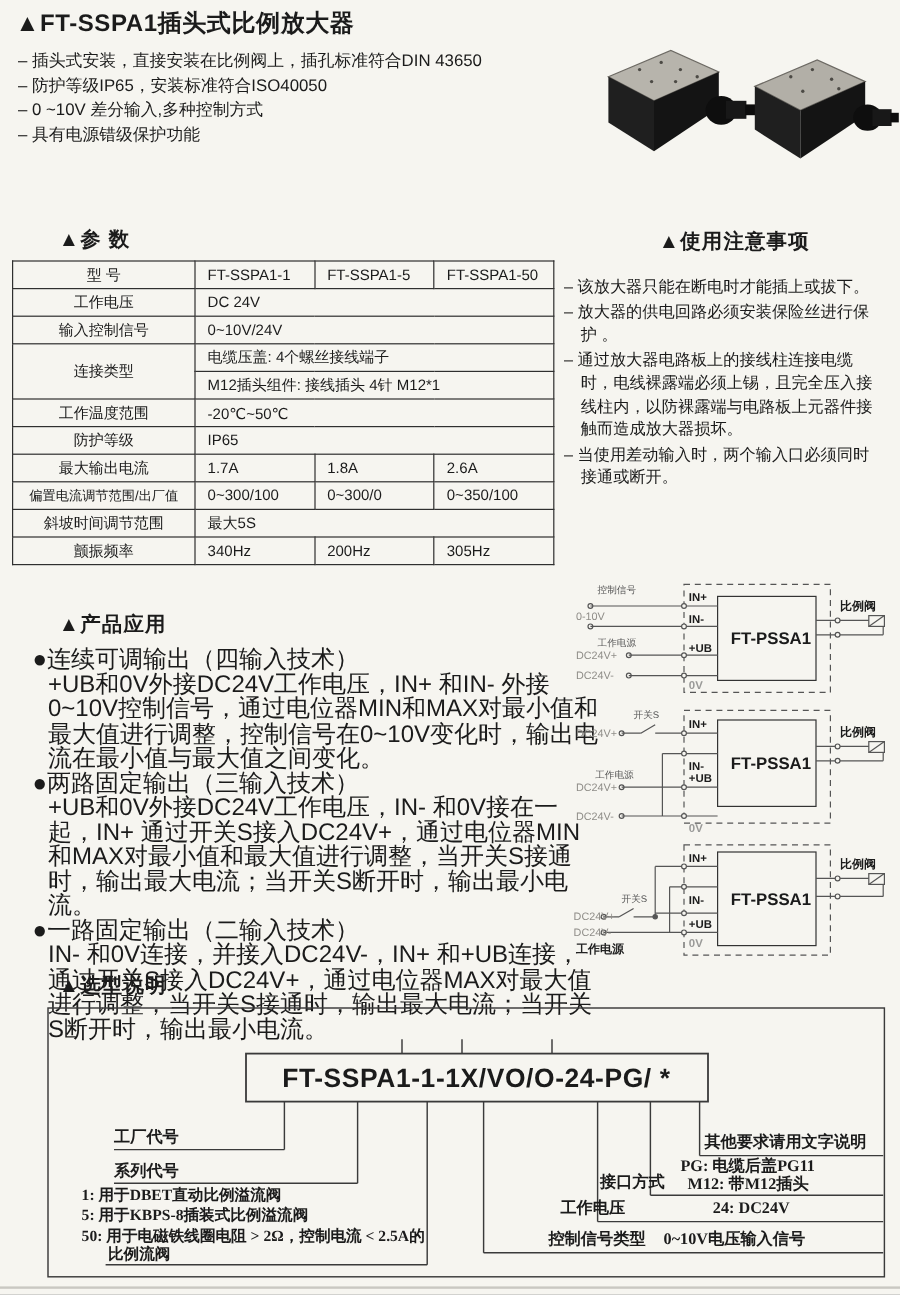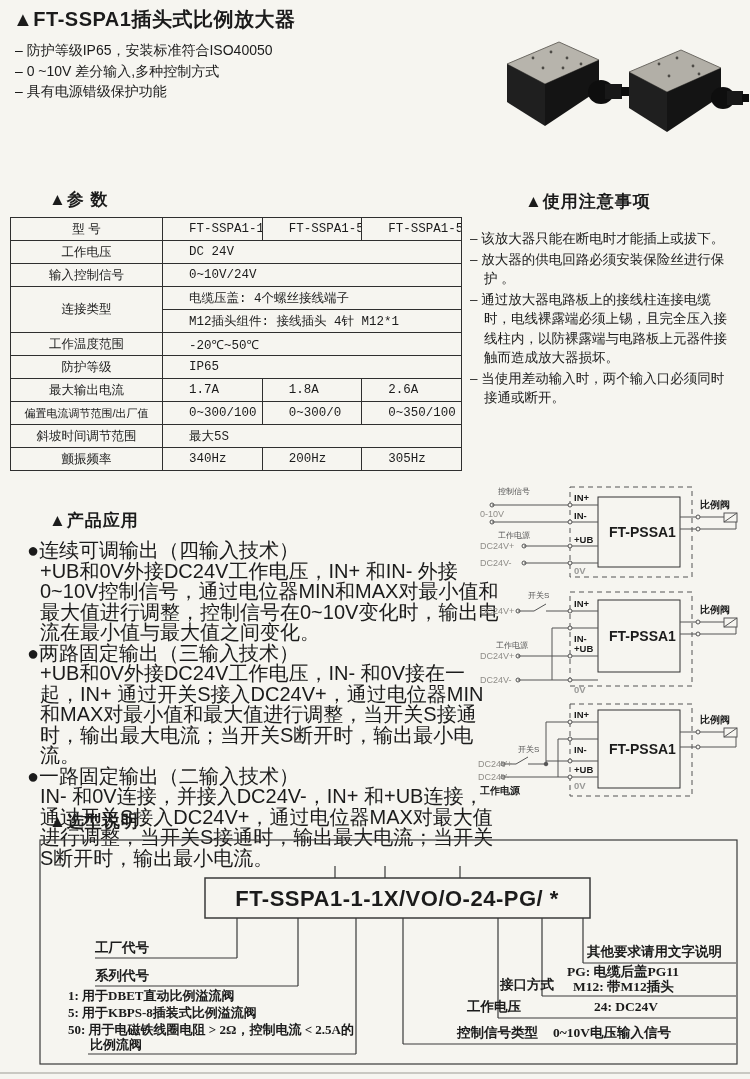--- a/index.html
+++ b/index.html
@@ -7,29 +7,29 @@
   .page {
     position:relative; width:750px; height:1079px; margin:0 auto;
     background:#f6f5f0; color:#1b1b1b; overflow:hidden;
     font-family:"Liberation Sans","DejaVu Sans",sans-serif;
   }
   .h-main { position:absolute; left:13px; top:6px; font-size:20px; font-weight:bold; letter-spacing:.5px;text-align:center; }
   .features { position:absolute; left:15px; top:40px; width:470px; font-size:14px; line-height:20.5px; }
   .features .feat { padding-left:14px; text-indent:-14px; }
   .sec-h { position:absolute; font-size:17px; font-weight:bold; letter-spacing:1px;margin-left:41px; }
   #params-h { left:8px; top:188px; }
-  #notes-h { left:484px; top:190px; }
+  #notes-h { left:508px; top:190px; }
   #apps-h  { left:8px; top:509px; }
   #ordering-h { left:8px; top:810px; }
 
   table.params { position:absolute; left:10px; top:217px; width:452px; border-collapse:collapse; font-size:12.5px; table-layout:fixed; }
   table.params td { border:1.5px solid #2f2f2f; padding:2px 6px; height:23px; overflow:hidden; white-space:nowrap; }
   table.params td.lbl { text-align:center; width:152px; }
   table.params td.lbl.small { font-size:11px; }
-  table.params td.val { padding-left:26px;font-family:Liberation Mono, monospace; }
+  table.params td.val { padding-left:10px; }
 
   .notes { position:absolute; left:470px; top:229px; width:262px; font-size:13.5px; line-height:19.5px; }
   .notes .note { padding-left:14px; text-indent:-14px; margin-bottom:1px; }
 
   .apps { position:absolute; left:27px; top:540px; width:474px; font-size:20px; line-height:20.5px; }
   .apps .app-title { }
   .apps .app-body { padding-left:13px; }
 
   .diagram { position:absolute; }
   .photos { position:absolute; left:493px; top:34px; }
@@ -45,20 +45,21 @@
   .ord-code { font-size:22px; font-weight:bold; letter-spacing:.5px; }
   .bottom-rule { position:absolute; left:0; top:1072px; width:750px; height:2px; background:#c9c8c2; }
 </style>
 </head>
 <body>
 
 <div class="page">
 
   <div class="h-main">▲FT-SSPA1插头式比例放大器</div>
   <div class="features">
+    <div class="feat">– 插头式安装，直接安装在比例阀上，插孔标准符合DIN 43650</div>
     <div class="feat">– 防护等级IP65，安装标准符合ISO40050</div>
     <div class="feat">– 0 ~10V 差分输入,多种控制方式</div>
     <div class="feat">– 具有电源错级保护功能</div>
   </div>
 
   <svg class="photos" width="256" height="130" viewBox="0 0 256 130">
     <g>
       <polygon points="14,30 66,8 106,26 52,50" fill="#b7b4ac" stroke="#6d6a64" stroke-width="1"></polygon>
       <polygon points="14,30 14,68 52,92 52,50" fill="#1f1f1f"></polygon>
       <polygon points="52,50 106,26 106,56 52,92" fill="#141414"></polygon>

